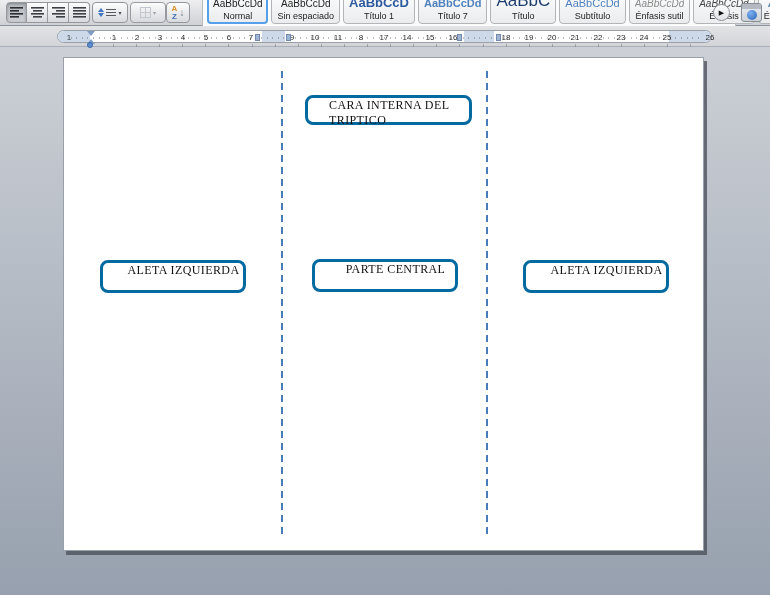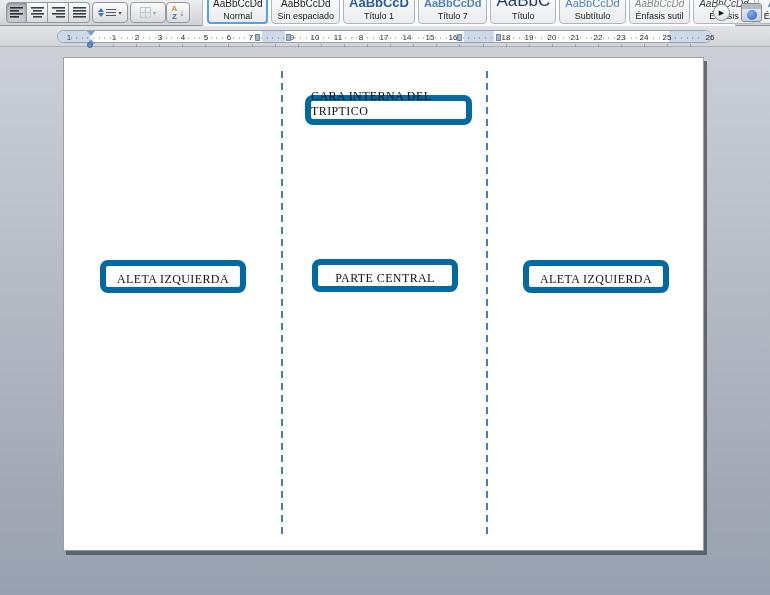--- a/index.html
+++ b/index.html
@@ -101,24 +101,24 @@
   .tabstrip { position:absolute; left:113px; top:18px; width:580px; height:3px;
               background:repeating-linear-gradient(90deg,rgba(80,85,92,.38) 0 1px,transparent 1px 23.1px); }
 
   
   .workspace { position:absolute; left:0; top:47px; width:770px; height:548px;
                background:linear-gradient(#ccd0d6,#97a0ae); }
   .page { position:absolute; left:63px; top:10px; width:641px; height:494px;
           background:#ffffff; border:1px solid #9aa0aa; box-shadow:3px 4px 0 rgba(78,83,93,.8); }
   .sep { position:absolute; top:13px; width:2px; height:467px;
          background:repeating-linear-gradient(180deg,#4a7cba 0 7px,transparent 7px 12px); }
-  .tbox { position:absolute; border:6px solid #0369a1; border-radius:8px; background:#fff;
-          display:flex; align-items:flex-end; justify-content:center;
+  .tbox { position:absolute; border:3px solid #0369a1; border-radius:8px; background:#fff;
+          display:flex; align-items:flex-start; justify-content:center;
           font-family:"Liberation Serif","DejaVu Serif",serif; font-size:12px;
-          letter-spacing:.4px; color:#111; }
+          letter-spacing:.4px; color:#111;padding-left:21px; }
   .b1 { left:241px; top:37px;  width:167px; height:30px; }
   .b2 { left:36px;  top:202px; width:146px; height:33px; }
   .b3 { left:248px; top:201px; width:146px; height:33px; }
   .b4 { left:459px; top:202px; width:146px; height:33px; }
 </style>
 </head>
 <body>
 
 <div class="toolbar">
 

